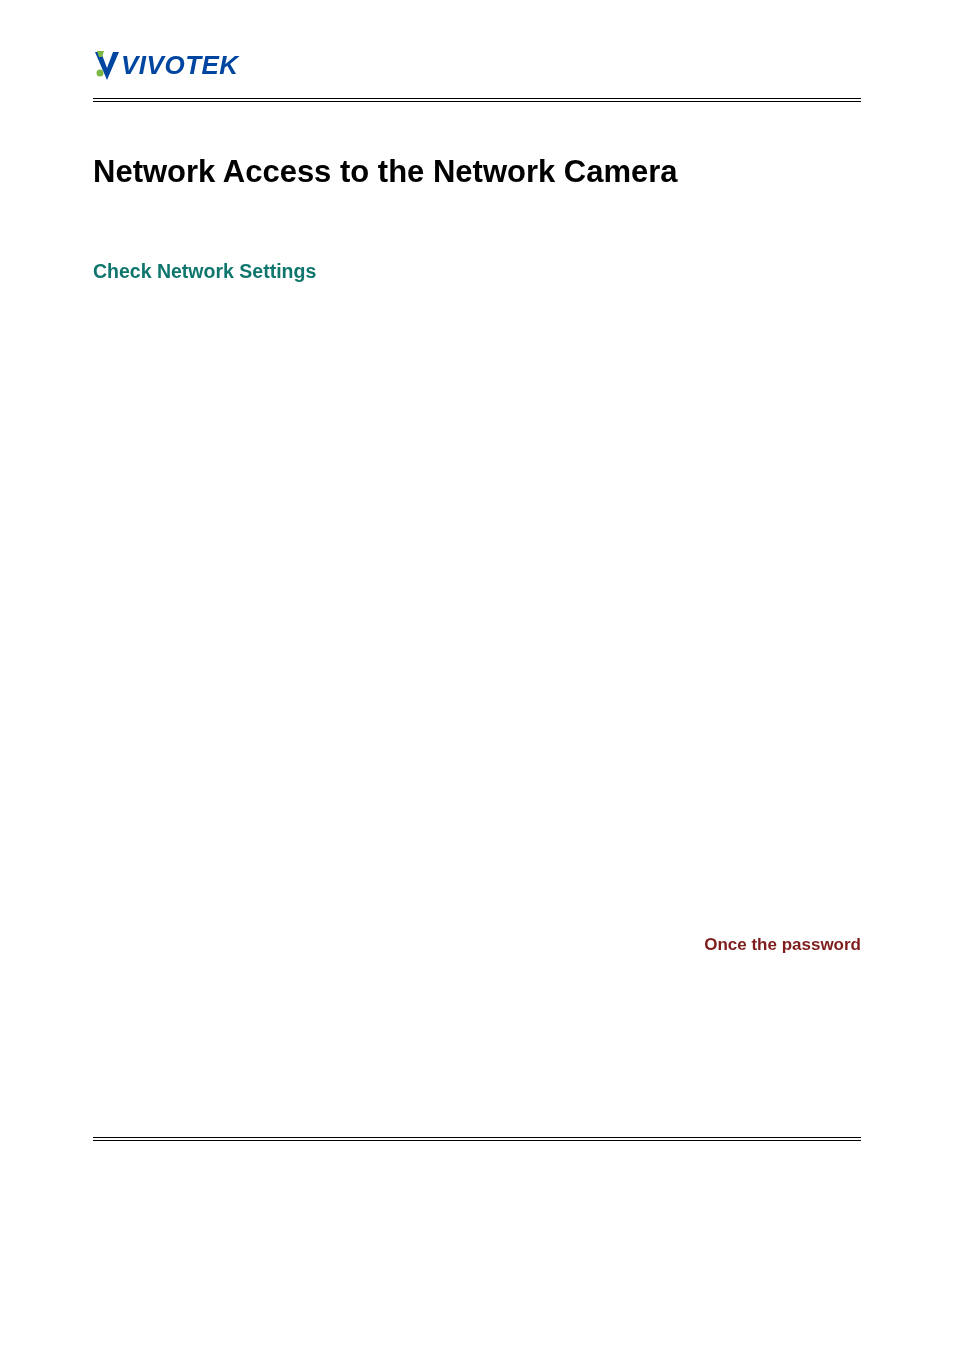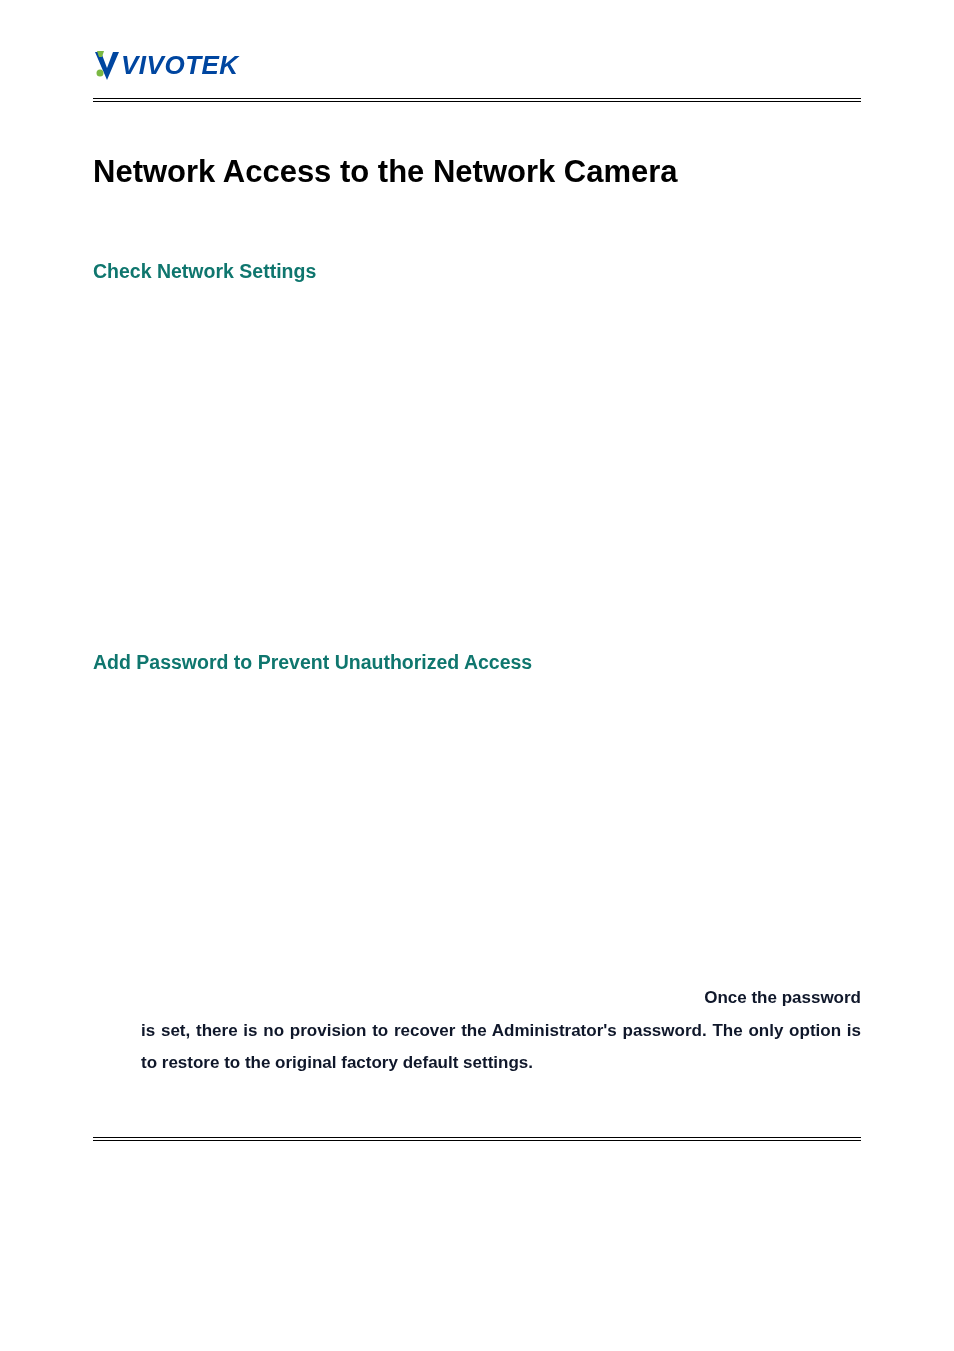--- a/index.html
+++ b/index.html
@@ -61,25 +61,24 @@
     }
     .spacer-1 {
       height: 338px;
     }
     .spacer-2 {
       height: 278px;
     }
     .paragraph {
       font-size: 17px;
       font-weight: bold;
-      color: #0f172a;
+      color: #7f1d1d;
       line-height: 1.85;
       text-align: justify;
       text-justify: inter-word;
-      margin-left: 48px;
     }
     .right-text {
       display: block;
       text-align: right;
       margin-bottom: 2px;
     }
     .hr-bottom {
       border: none;
       border-top: 4px double #000;
       height: 4px;
@@ -106,23 +105,21 @@
     </div>
   </div>
   <hr class="hr-thick">
 
   <div class="content">
     <h1 class="title">Network Access to the Network Camera</h1>
 
     <h2 class="subtitle">Check Network Settings</h2>
     <div class="spacer-1"></div>
 
-    <h2 class="subtitle">Add Password to Prevent Unauthorized Access</h2>
     <div class="spacer-2"></div>
 
     <div class="paragraph">
       <span class="right-text">Once the password</span>
-      <span>is set, there is no provision to recover the Administrator's password.   The only option is to restore to the original factory default settings.</span>
     </div>
   </div>
 
   <hr class="hr-bottom">
 </div>
 
 </body></html>

